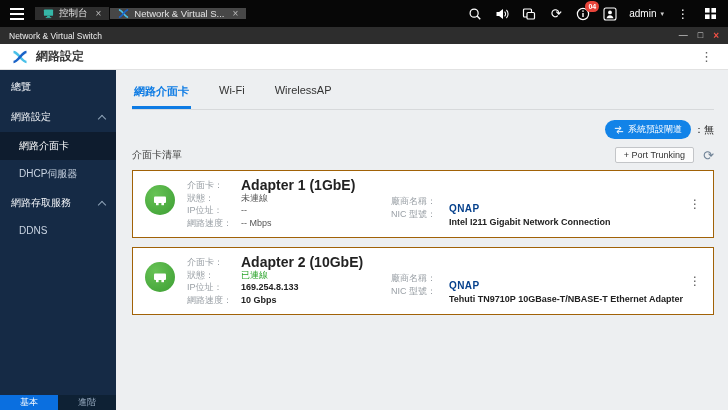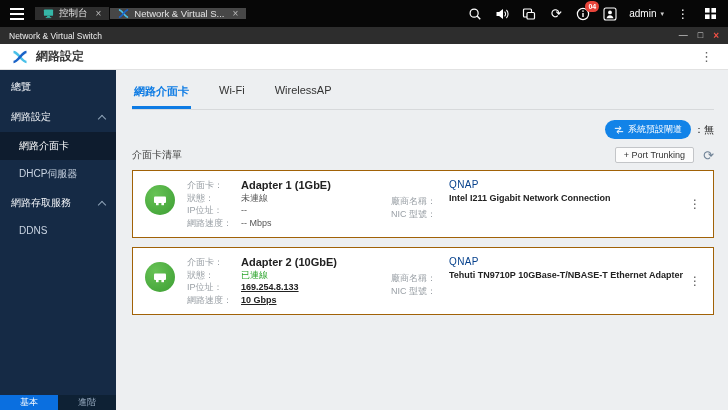--- a/index.html
+++ b/index.html
@@ -61,24 +61,24 @@
   .pt-btn { background:#fcfcfc; border:1px solid #c3c5c8; border-radius:2px; font-size:9px; color:#333; padding:2px 8px; cursor:pointer; font-family:inherit; }
   .refresh { color:#6f8296; font-size:13px; cursor:pointer; }
 
   .card { background:#fff; border:1px solid #a16207; display:flex; align-items:flex-start; padding:8px 10px; margin-bottom:9px; }
   .nic-ico { width:30px; height:30px; border-radius:50%; background:radial-gradient(circle at 35% 30%, #67c255, #3c9e33); display:flex; align-items:center; justify-content:center; margin:6px 12px 0 2px; flex:none; }
   .col { line-height:12.5px; font-size:9px; }
   .col.labels  { width:54px; color:#9aa0a6; }
   .col.labels2 { width:58px; color:#9aa0a6;margin-top:16px; }
   .col.values  { width:150px; color:#555; }
   .col.values2 { flex:1; color:#555; min-width:0; }
-  .name  { font-size:11px; font-weight:bold; color:#222; }
+  .name  { font-size:14px; font-weight:bold; color:#222; }
   .status-ok { color:#27a327; }
-  .strong { font-weight:bold; color:#222;text-decoration:underline; }
-  .qnap  { font-weight:normal; color:#05408c; font-size:10px; letter-spacing:0.4px; line-height:12.5px; }
+  .strong { font-weight:bold; color:#222; }
+  .qnap  { font-weight:bold; color:#05408c; font-size:10px; letter-spacing:0.4px; line-height:12.5px;margin-top:24px; }
   .model { font-weight:bold; color:#222; font-size:9px; line-height:12.5px; white-space:nowrap; }
   .card-menu { align-self:center; color:#555; font-size:12px; cursor:pointer; padding:0 2px; margin-left:6px; }
 </style>
 </head>
 <body>
 
 <div class="topbar">
   <div class="hamburger">
     <i></i>
     <i></i>

